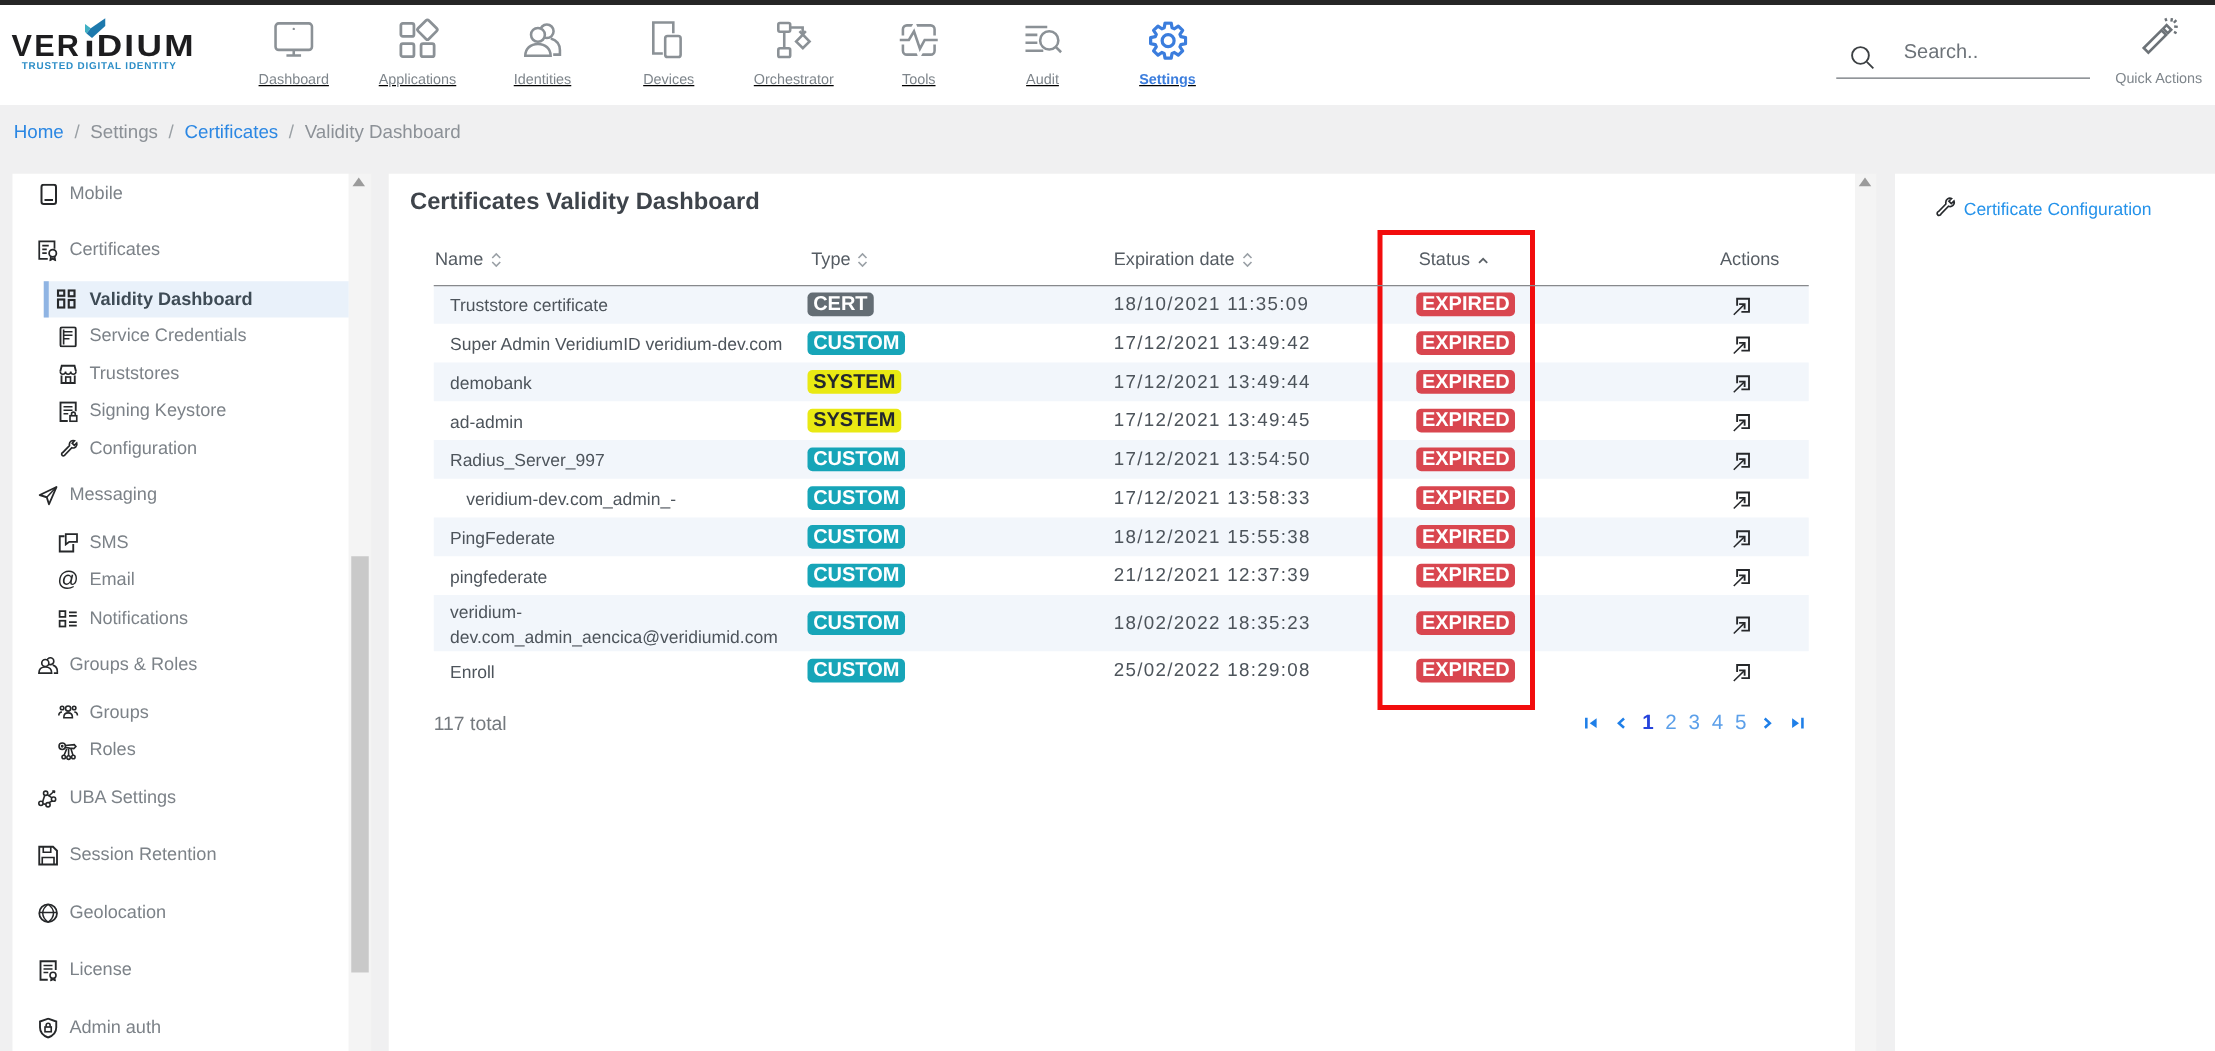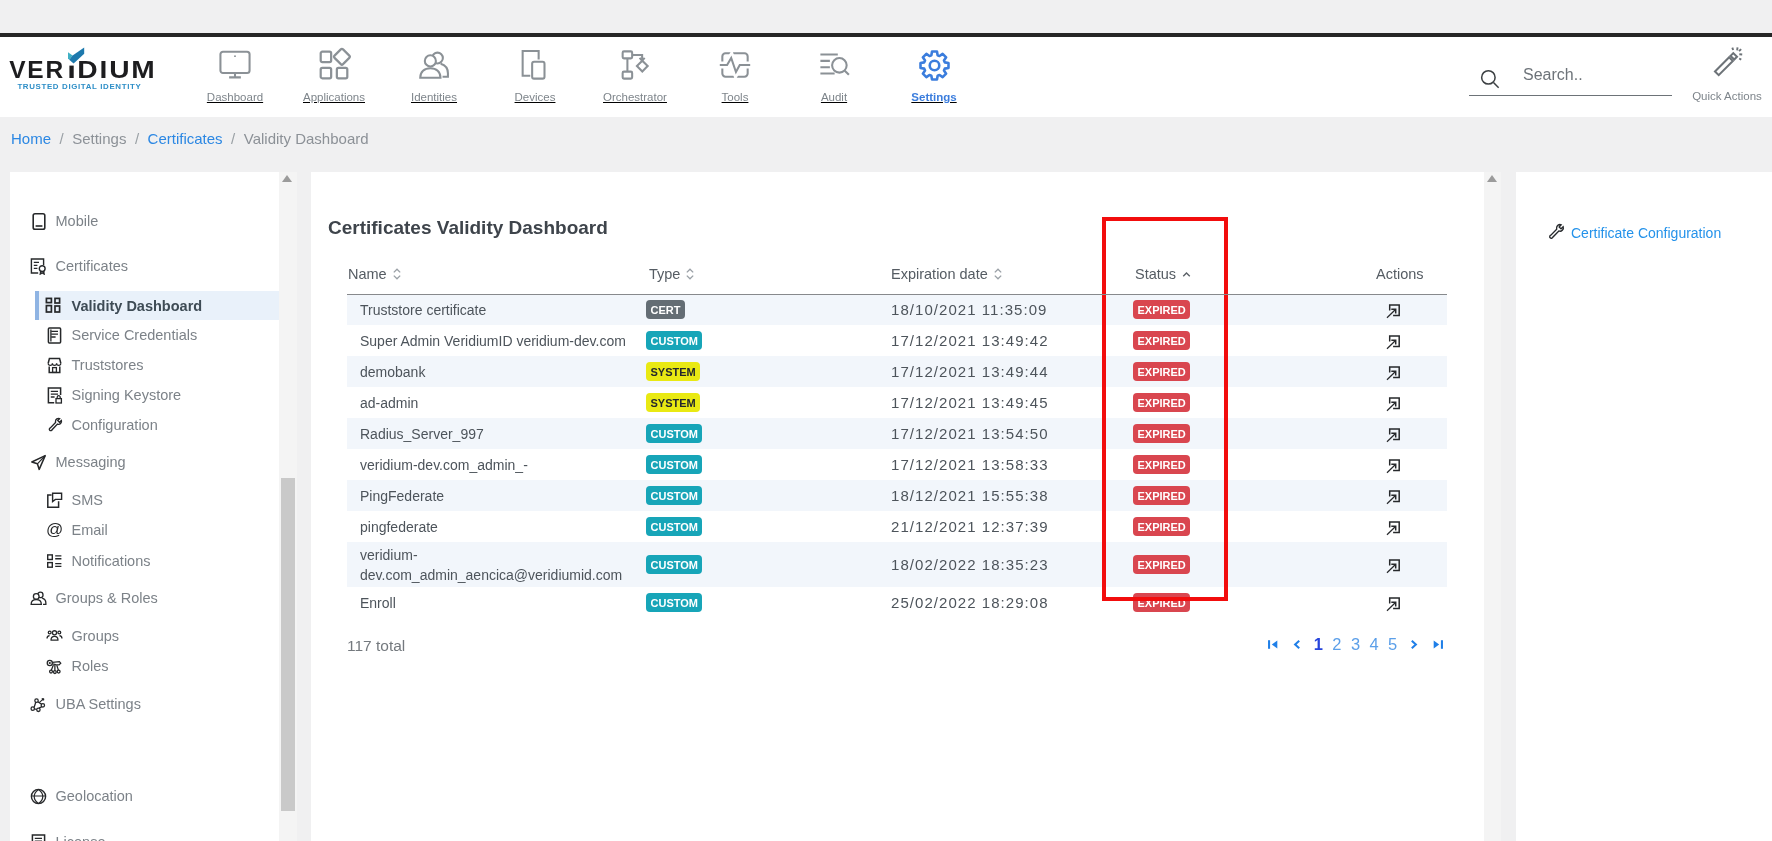--- a/index.html
+++ b/index.html
@@ -1,17 +1,17 @@
 <!DOCTYPE html>
 <html><head>
 <meta charset="utf-8">
 <style>
   html,body{margin:0;padding:0;}
   body{width:1772px;height:841px;background:#f0f0f1;font-family:"Liberation Sans",sans-serif;overflow:hidden;position:relative;}
-  .abs{position:absolute;margin-top:33px;}
+  .abs{position:absolute;}
   #topbar{left:0;top:0;width:1772px;height:4px;background:#262626;}
   #header{left:0;top:4px;width:1772px;height:80px;background:#ffffff;}
   .navitem{top:17px;width:110px;text-align:center;text-decoration:underline;}
   .navitem .ic{height:33px;display:flex;align-items:flex-start;justify-content:center;color:#8b9196;}
   .navitem .lb{font-size:11.5px;color:#7e858b;margin-top:8px;}
   .navitem.active .ic{color:#3b7ddd;}
   .navitem.active .lb{color:#3b7ddd;font-weight:bold;}
   #logo{left:10px;top:14px;width:160px;}
   #crumb{left:11px;top:97px;font-size:15px;color:#8c9197;}
   #crumb a{color:#2b87e3;text-decoration:none;}
@@ -33,21 +33,21 @@
   #sbar1 .thumb{position:absolute;left:2px;top:306px;width:14px;height:333px;background:#c9c9c9;}
   #sbar2{left:1484px;top:139px;width:17px;height:702px;background:#f4f4f4;}
   .sb-arrow{position:absolute;left:3px;top:3px;width:0;height:0;border-left:5.5px solid transparent;border-right:5.5px solid transparent;border-bottom:7px solid #9b9b9b;}
   #title{left:17px;top:12px;font-size:19px;font-weight:bold;color:#3e444b;}
   .th{top:61px;color:#555c63;font-size:14.5px;display:flex;align-items:center;}
   #thead-line{left:36px;top:89px;width:1100px;height:0;border-top:1px solid #87898c;z-index:6;}
   .row{left:36px;width:1100px;}
   .row.odd{background:#f2f6fb;}
   .cell{position:absolute;top:0;height:100%;display:flex;align-items:center;font-size:14px;color:#4d545b;}
   .dt{font-size:15px;letter-spacing:1.05px;}
-  .badge{display:inline-block;height:19px;line-height:20px;border-radius:4px;font-size:11px;font-weight:bold;padding:0 4.5px;letter-spacing:0;}
+  .badge{display:inline-block;height:19px;line-height:20px;border-radius:4px;font-size:16px;font-weight:bold;padding:0 4.5px;letter-spacing:0;}
   .b-cert{background:#646d74;color:#fff;}
   .b-custom{background:#17a5b8;color:#fff;text-align:center;}
   .b-system{background:#e9e913;color:#23272e;}
   .b-expired{background:#d9464f;color:#fff;}
   #total{left:36px;top:432px;font-size:15.5px;color:#74797e;}
   #pager{top:430px;left:950px;display:flex;align-items:center;color:#5b9fe9;font-size:16.5px;}
   #pager .pg{width:18.6px;text-align:center;}
   #pager .cur{color:#2644dc;font-weight:bold;}
   #pager .nav{width:24px;display:flex;justify-content:center;align-items:center;color:#1f7fe8;}
   #redrect{left:1102px;top:184px;width:126px;height:384px;border:4px solid #f20d0d;box-sizing:border-box;}
@@ -326,20 +326,30 @@
           <circle cx="2.9" cy="12.9" r="1.8"></circle>
           <circle cx="8.9" cy="14.1" r="1.8"></circle>
           <circle cx="6.9" cy="4.4" r="1.8"></circle>
           <circle cx="13.6" cy="9.4" r="1.8"></circle>
           <path d="M4.3 11.7 L6.2 5.9 M8.3 5.6 L12.3 8.3 M9.5 12.4 L12.7 10.8 M4.7 13.2 L7.1 13.8"></path>
           <path d="M9.4 6.8 L14.6 2.2 M14.6 2.2 L12.4 2.6 M14.6 2.2 L14.3 4.3" stroke-width="1.2"></path>
         </svg>
       </span>
       <span class="stx">UBA Settings</span>
     </div>
+  <div class="abs sitem lvl1" style="top:530px;">
+      <span class="sic">
+        <svg width="17" height="17" viewBox="0 0 17 17" fill="none" stroke="currentColor" stroke-width="1.5">
+          <path d="M1.4 1.4 H12.4 L15.6 4.6 V15.6 H1.4 Z"></path>
+          <path d="M4.6 1.6 V5.8 H10.6 V1.6" stroke-width="1.3"></path>
+          <path d="M3.8 15.4 V10 H13.2 V15.4" stroke-width="1.3"></path>
+        </svg>
+      </span>
+      <span class="stx">Session Retention</span>
+    </div>
   <div class="abs sitem lvl1" style="top:576px;">
       <span class="sic">
         <svg width="17" height="17" viewBox="0 0 17 17" fill="none" stroke="currentColor" stroke-width="1.4">
           <circle cx="8.5" cy="8.5" r="7.1"></circle>
           <path d="M8.5 1.4 C5.6 3.5 4.2 6 4.2 8.5 s1.4 5 4.3 7.1 M8.5 1.4 c2.9 2.1 4.3 4.6 4.3 7.1 s-1.4 5-4.3 7.1 M1.5 8 H15.5" stroke-width="1.2"></path>
         </svg>
       </span>
       <span class="stx">Geolocation</span>
     </div>
   <div class="abs sitem lvl1" style="top:622px;">
@@ -466,21 +476,21 @@
       </div>
       <div class="cell act" style="left:1038px;">
         <svg width="17" height="18" viewBox="0 0 17 18" fill="none" stroke="#26282b" stroke-width="1.5">
           <path d="M4.7 9.6 V4 H14.2 V14.5 H8.1"></path>
           <path d="M2 16.8 L10.5 8.5" stroke-width="1.2"></path>
           <path d="M6.3 8.3 H10.7 V12.6"></path>
         </svg>
       </div>
     </div>
   <div class="abs row" style="top:244px;height:31px;">
-      <div class="cell" style="left:13px;">veridium-dev.com_admin_-</div>
+      <div class="cell" style="left:26px;">veridium-dev.com_admin_-</div>
       <div class="cell" style="left:299px;">
         <span class="badge b-custom">CUSTOM</span>
       </div>
       <div class="cell dt" style="left:544px;">17/12/2021 13:58:33</div>
       <div class="cell" style="left:786px;">
         <span class="badge b-expired">EXPIRED</span>
       </div>
       <div class="cell act" style="left:1038px;">
         <svg width="17" height="18" viewBox="0 0 17 18" fill="none" stroke="#26282b" stroke-width="1.5">
           <path d="M4.7 9.6 V4 H14.2 V14.5 H8.1"></path>

